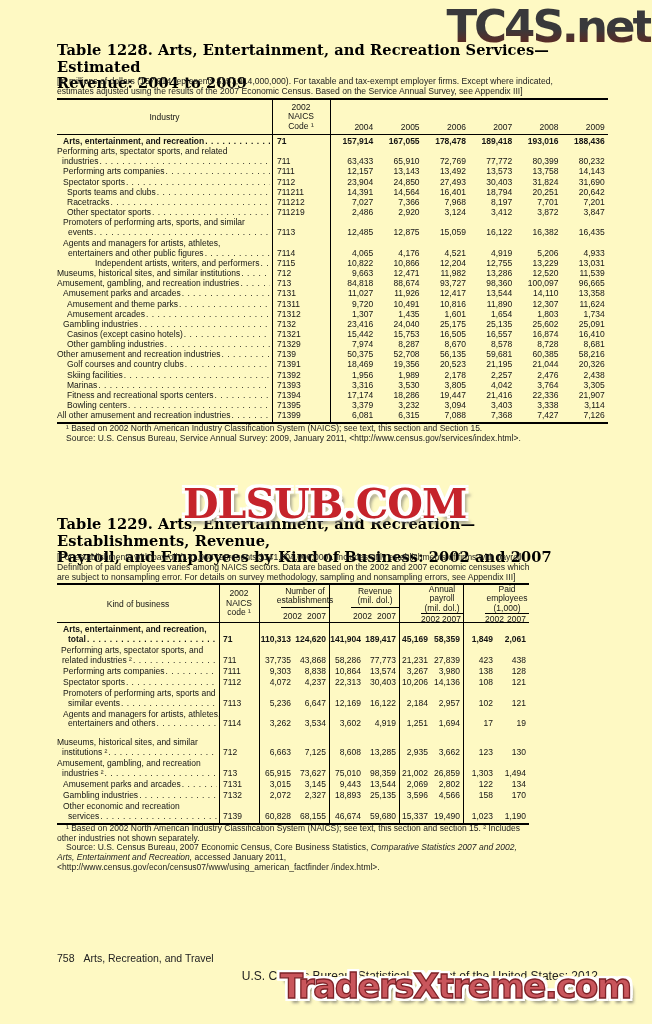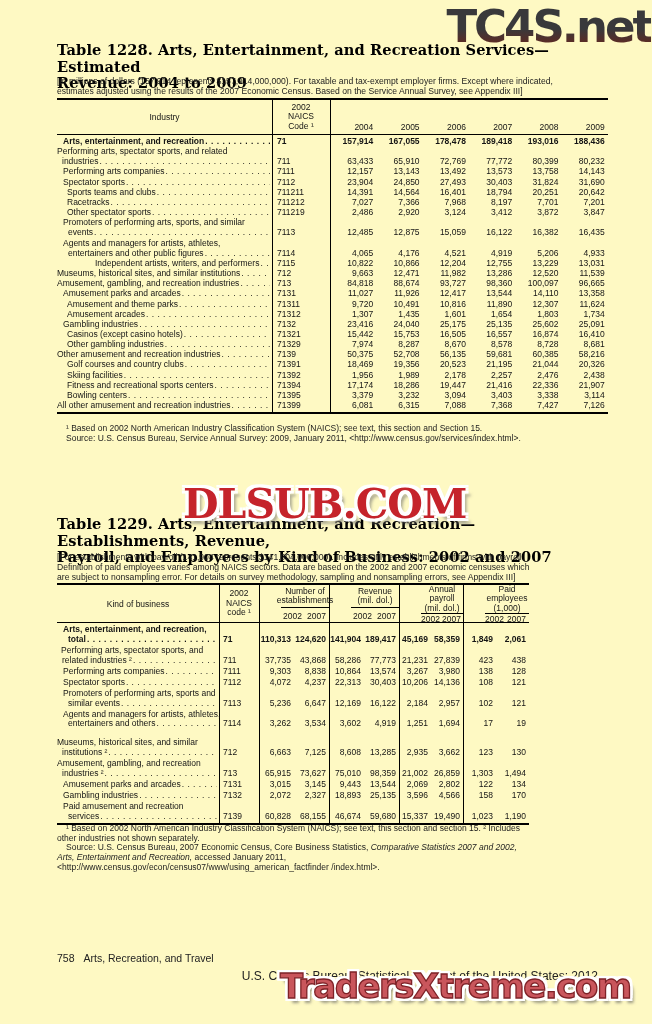--- a/index.html
+++ b/index.html
@@ -483,20 +483,37 @@
             </div>
           </div>
     <div class="c-code">71392</div>
     <div class="c-nums">
             <span class="vcell">1,956</span>
             <span class="vcell">1,989</span>
             <span class="vcell">2,178</span>
             <span class="vcell">2,257</span>
             <span class="vcell">2,476</span>
             <span class="vcell">2,438</span>
+          </div>
+  </div>
+        <div class="trow">
+    <div class="c-lbl">
+            <div class="lline" style="padding-left: 10px;">
+              <span class="ltxt">Marinas</span>
+              <span class="dots"></span>
+            </div>
+          </div>
+    <div class="c-code">71393</div>
+    <div class="c-nums">
+            <span class="vcell">3,316</span>
+            <span class="vcell">3,530</span>
+            <span class="vcell">3,805</span>
+            <span class="vcell">4,042</span>
+            <span class="vcell">3,764</span>
+            <span class="vcell">3,305</span>
           </div>
   </div>
         <div class="trow">
     <div class="c-lbl">
             <div class="lline" style="padding-left: 10px;">
               <span class="ltxt">Fitness and recreational sports centers</span>
               <span class="dots"></span>
             </div>
           </div>
     <div class="c-code">71394</div>
@@ -817,21 +834,21 @@
             <span class="vcell">25,135</span>
             <span class="vcell">3,596</span>
             <span class="vcell">4,566</span>
             <span class="vcell">158</span>
             <span class="vcell">170</span>
           </div>
   </div>
         <div class="trow">
     <div class="c-lbl">
             <div class="lline" style="padding-left: 6px;">
-              <span class="ltxt">Paid amusement and recreation</span>
+              <span class="ltxt">Other economic and recreation</span>
             </div>
             <div class="lline" style="padding-left: 11px;">
               <span class="ltxt">services</span>
               <span class="dots"></span>
             </div>
           </div>
     <div class="c-code">7139</div>
     <div class="c-nums">
             <span class="vcell">60,828</span>
             <span class="vcell">68,155</span>

